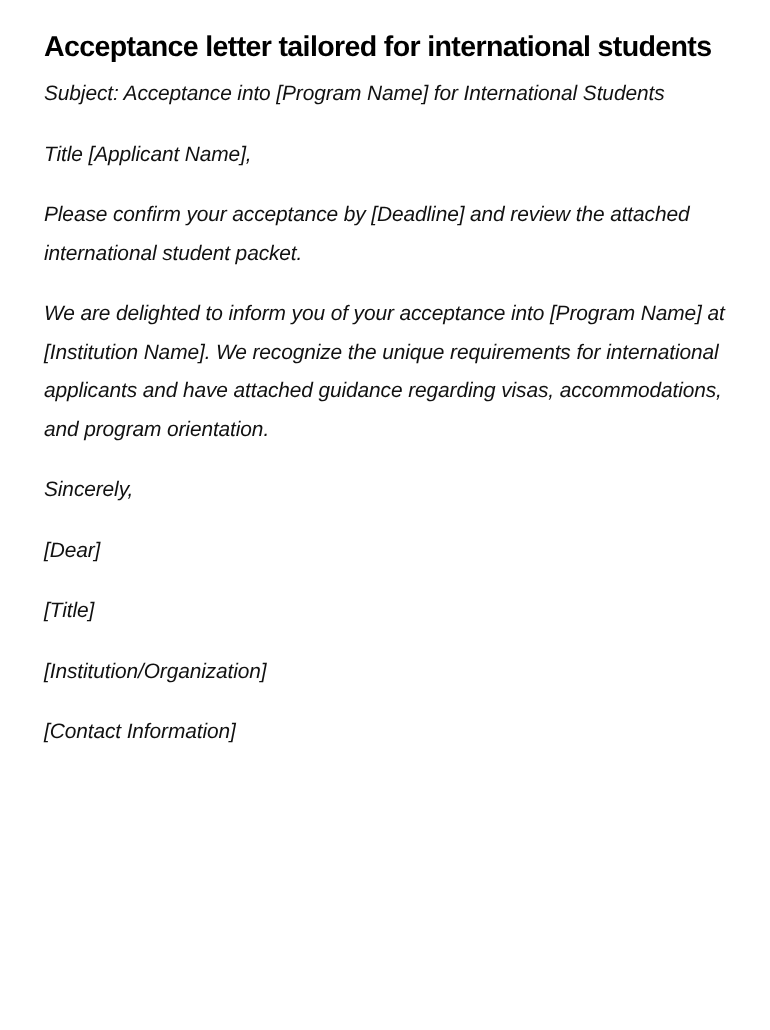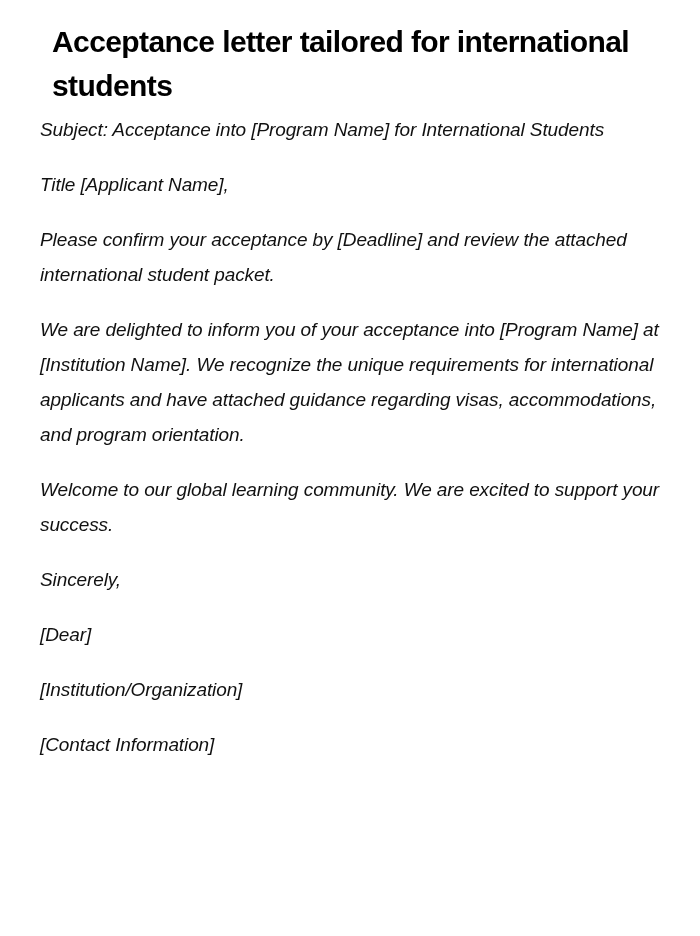--- a/index.html
+++ b/index.html
@@ -14,23 +14,23 @@
       font-family: "Liberation Sans", sans-serif;
       color: #111111;
     }
     .page {
       padding: 20px 40px 0 40px;
       box-sizing: border-box;
     }
     .title {
       font-family: "Liberation Sans", sans-serif;
       font-weight: bold;
-      font-size: 30px;
+      font-size: 26px;
       line-height: 44px;
-      margin: 0 0 4px 12px;
+      margin: 0 0 4px 0;
       letter-spacing: -0.6px;
       color: #000;
     }
     .para {
       font-size: 19px;
       line-height: 35px;
       margin: 0 0 20px 0;
       letter-spacing: -0.1px;
       color: #111;
       font-style: italic;
@@ -38,18 +38,18 @@
   </style>
 </head>
 <body>
 
 <div class="page">
   <h1 class="title">Acceptance letter tailored for international students</h1>
   <p class="para">Subject: Acceptance into [Program Name] for International Students</p>
   <p class="para">Title [Applicant Name],</p>
   <p class="para">Please confirm your acceptance by [Deadline] and review the attached international student packet.</p>
   <p class="para">We are delighted to inform you of your acceptance into [Program Name] at [Institution Name]. We recognize the unique requirements for international applicants and have attached guidance regarding visas, accommodations, and program orientation.</p>
-  <p class="para">Welcome to our global learning community. We are excited to support your success.</p>
   <p class="para">Sincerely,</p>
   <p class="para">[Dear]</p>
+  <p class="para">[Title]</p>
   <p class="para">[Institution/Organization]</p>
   <p class="para">[Contact Information]</p>
 </div>
 
 </body></html>

